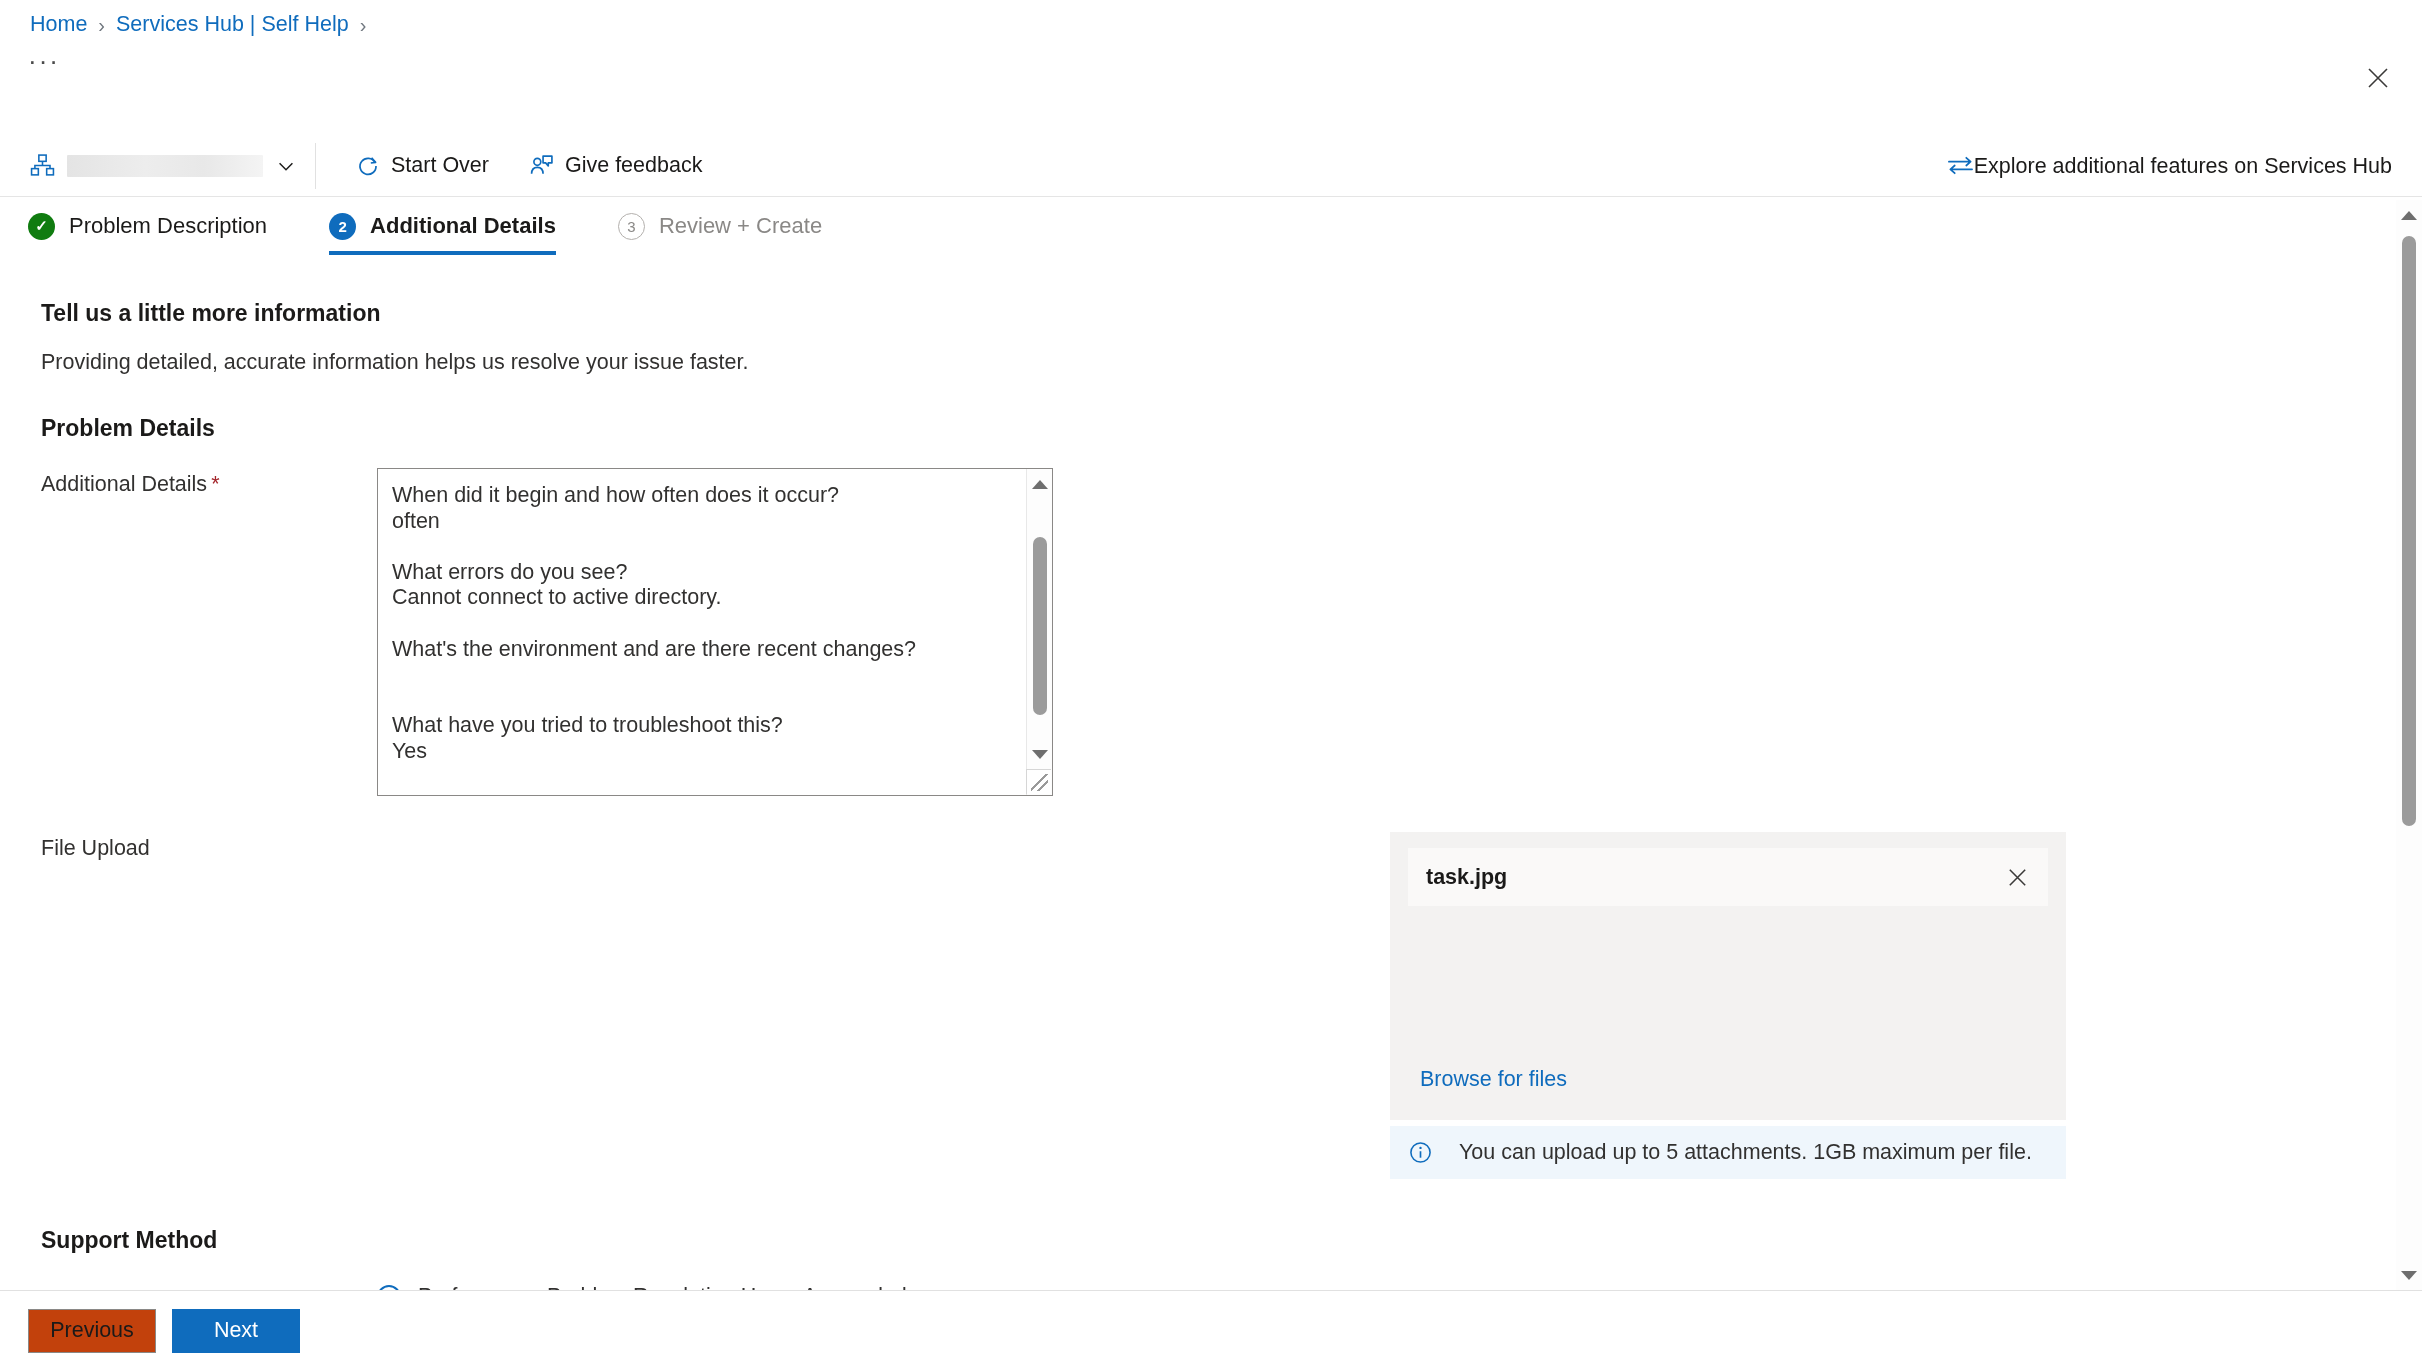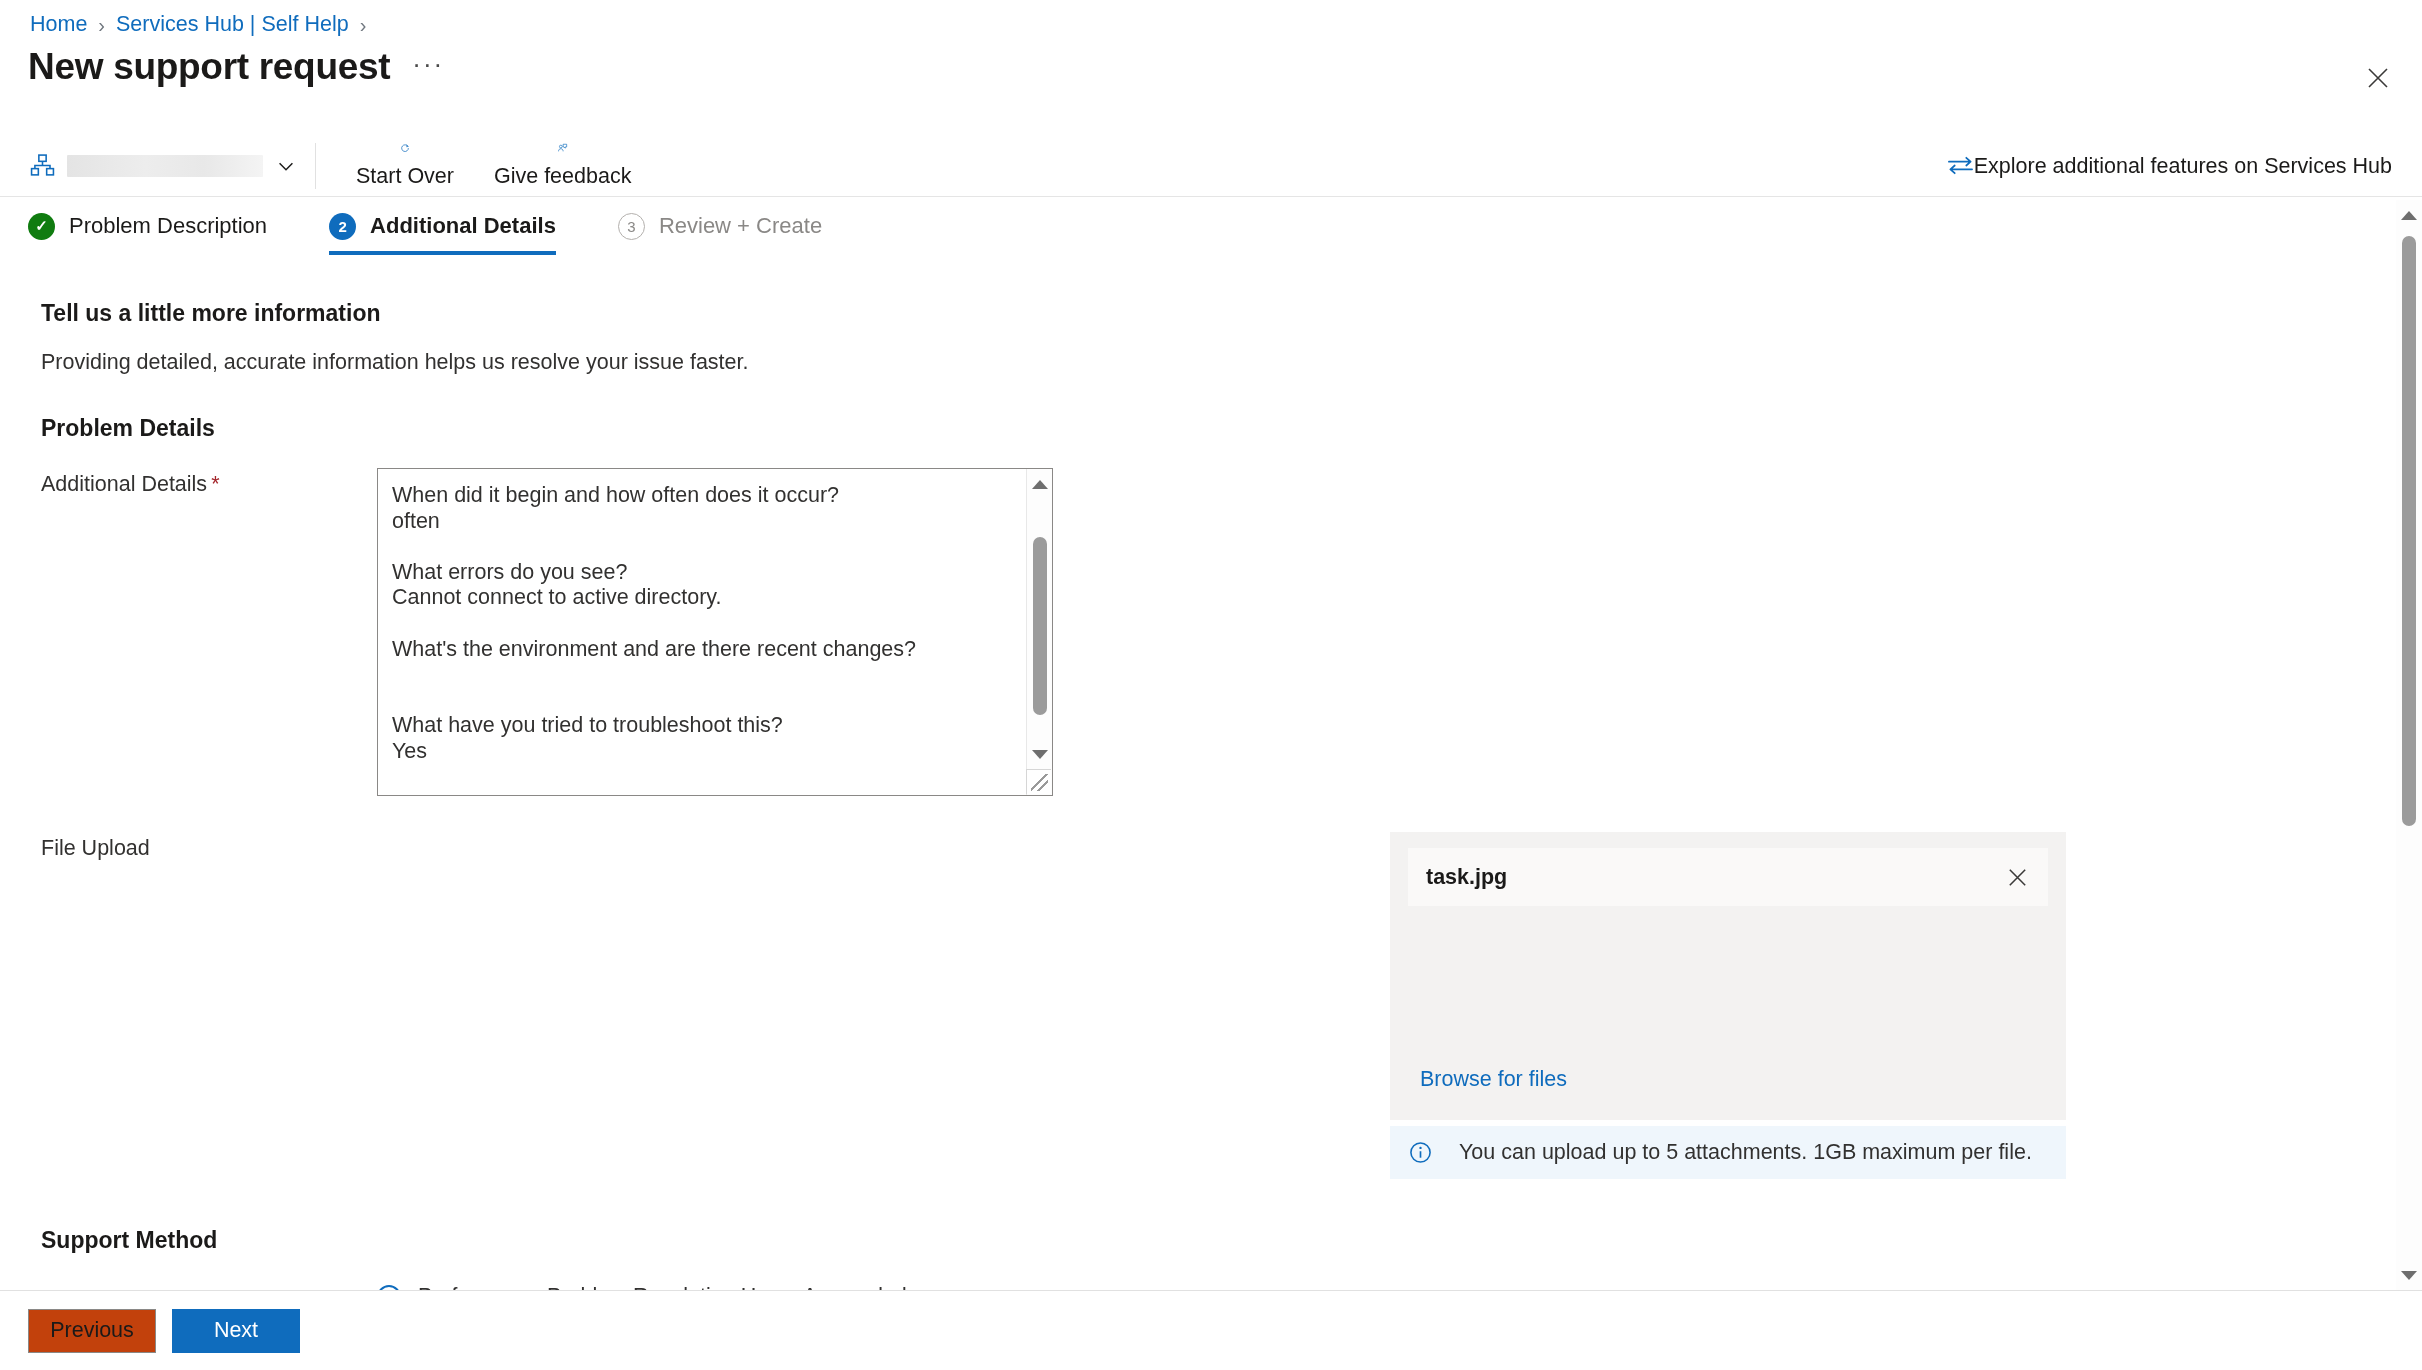--- a/index.html
+++ b/index.html
@@ -53,21 +53,21 @@
     cursor: pointer;
   }
   .scope-redacted {
     width: 196px; height: 22px;
     background: linear-gradient(90deg,#e4e4e4 0%,#ededed 40%,#e8e8e8 70%,#f4f4f4 100%);
     border-radius: 1px;
   }
   .cmd-item {
     display: flex; align-items: center; gap: 11px;
     font-size: 21.5px; color: #1b1a19; cursor: pointer;
-    padding: 0 16px; height: 46px; flex-direction: column;
+    padding: 0 16px; height: 46px;
   }
   .cmd-item + .cmd-item { margin-left: 8px; }
   .explore-link {
     position: absolute; right: 30px; top: 50%; transform: translateY(-50%);
     display: flex; align-items: center; gap: 0;
     font-size: 21.5px; color: #1b1a19; cursor: pointer;
   }
 
   
   .tabs {
@@ -220,21 +220,20 @@
 <div class="page">
 
   <div class="breadcrumb">
     <span class="crumb-link">Home</span>
     <span class="crumb-sep">›</span>
     <span class="crumb-link">Services Hub | Self Help</span>
     <span class="crumb-sep">›</span>
   </div>
 
   <div class="title-row">
-    <div class="page-title">New support request</div>
     <div class="ellipsis-btn">···</div>
   </div>
 
   <div class="close-btn">
     <svg width="26" height="26" viewBox="0 0 26 26">
       <path d="M4 4 L22 22 M22 4 L4 22" stroke="#3b3a39" stroke-width="1.6" fill="none"></path>
     </svg>
   </div>
 
   <div class="command-bar">

